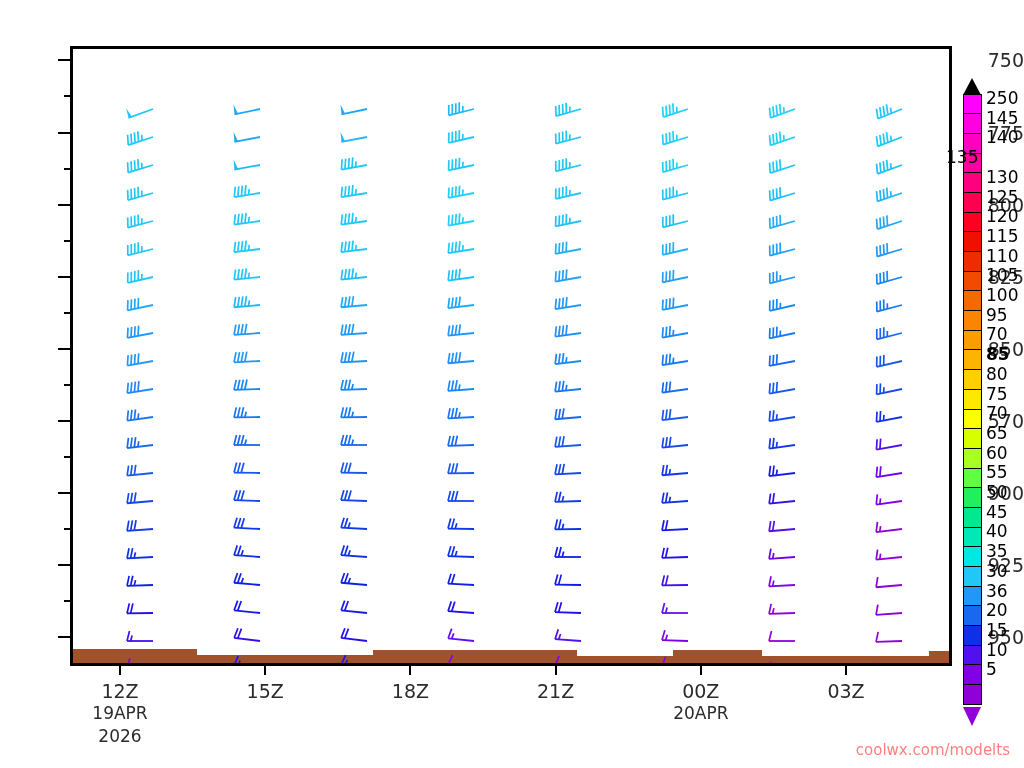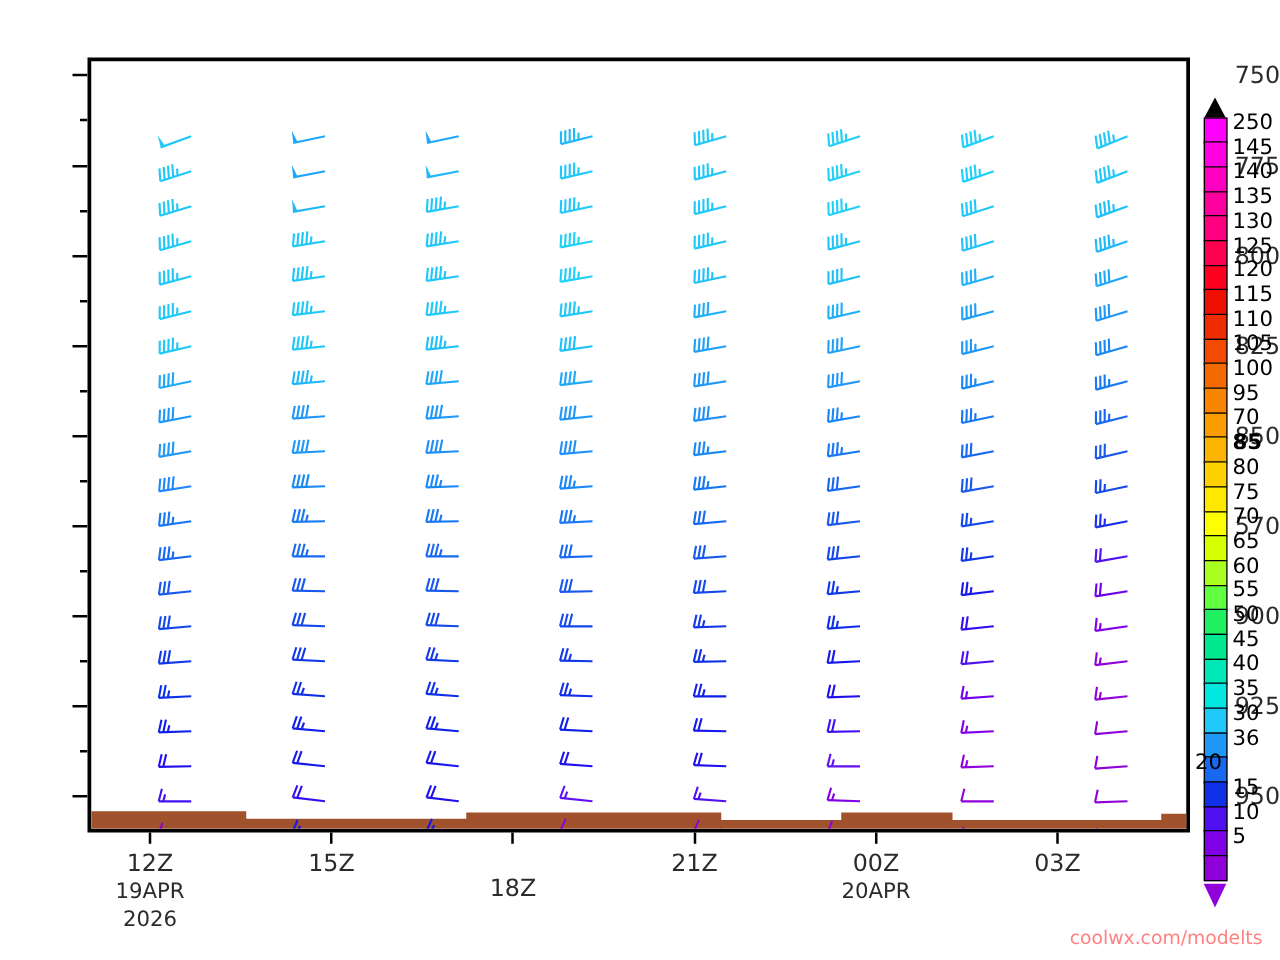--- a/index.html
+++ b/index.html
@@ -1884,21 +1884,21 @@
   </div>
 
   <div id="xaxis">
       <div class="xtick-mark" style="left: 119px; top: 666px;"></div>
       <div class="xtick-label" style="left: 120px; top: 680px;">12Z</div>
       <div class="xtick-sub" style="left: 120px; top: 703px;">19APR</div>
       <div class="xtick-sub" style="left: 120px; top: 726px;">2026</div>
       <div class="xtick-mark" style="left: 264.2px; top: 666px;"></div>
       <div class="xtick-label" style="left: 265.2px; top: 680px;">15Z</div>
       <div class="xtick-mark" style="left: 409.4px; top: 666px;"></div>
-      <div class="xtick-label" style="left: 410.4px; top: 680px; margin-top: 20px;">18Z</div>
+      <div class="xtick-label" style="left: 410.4px; top: 680px;">18Z</div>
       <div class="xtick-mark" style="left: 554.6px; top: 666px;"></div>
       <div class="xtick-label" style="left: 555.6px; top: 680px;">21Z</div>
       <div class="xtick-mark" style="left: 699.8px; top: 666px;"></div>
       <div class="xtick-label" style="left: 700.8px; top: 680px;">00Z</div>
       <div class="xtick-sub" style="left: 700.8px; top: 703px;">20APR</div>
       <div class="xtick-mark" style="left: 845px; top: 666px;"></div>
       <div class="xtick-label" style="left: 846px; top: 680px;">03Z</div>
     </div>
 
   <div class="watermark">coolwx.com/modelts</div>
@@ -1935,21 +1935,21 @@
         <div class="cbar-cell" style="background: rgb(24, 104, 240);"></div>
         <div class="cbar-cell" style="background: rgb(16, 48, 232);"></div>
         <div class="cbar-cell" style="background: rgb(80, 16, 240);"></div>
         <div class="cbar-cell" style="background: rgb(128, 0, 232);"></div>
         <div class="cbar-cell" style="background: rgb(144, 0, 216);"></div>
       </div>
       <div class="cbar-arrow-bot" style="top: 706.7px; border-top: 19px solid rgb(144, 0, 216);"></div>
       <div class="cbar-label" style="left: 986px; top: 99px;">250</div>
       <div class="cbar-label" style="left: 986px; top: 118.7px;">145</div>
       <div class="cbar-label" style="left: 986px; top: 138.4px;">140</div>
-      <div class="cbar-label" style="left: 946px; top: 158.1px; margin-left: 40px;">135</div>
+      <div class="cbar-label" style="left: 946px; top: 158.1px;">135</div>
       <div class="cbar-label" style="left: 986px; top: 177.8px;">130</div>
       <div class="cbar-label" style="left: 986px; top: 197.5px;">125</div>
       <div class="cbar-label" style="left: 986px; top: 217.2px;">120</div>
       <div class="cbar-label" style="left: 986px; top: 236.9px;">115</div>
       <div class="cbar-label" style="left: 986px; top: 256.6px;">110</div>
       <div class="cbar-label" style="left: 986px; top: 276.3px;">105</div>
       <div class="cbar-label" style="left: 986px; top: 296px;">100</div>
       <div class="cbar-label" style="left: 986px; top: 315.7px;">95</div>
       <div class="cbar-label" style="left: 986px; top: 335.4px;">70</div>
       <div class="cbar-label" style="left: 986px; top: 355.1px; font-weight: bold;">85</div>
@@ -1958,19 +1958,19 @@
       <div class="cbar-label" style="left: 986px; top: 414.2px;">70</div>
       <div class="cbar-label" style="left: 986px; top: 433.9px;">65</div>
       <div class="cbar-label" style="left: 986px; top: 453.6px;">60</div>
       <div class="cbar-label" style="left: 986px; top: 473.3px;">55</div>
       <div class="cbar-label" style="left: 986px; top: 493px;">50</div>
       <div class="cbar-label" style="left: 986px; top: 512.7px;">45</div>
       <div class="cbar-label" style="left: 986px; top: 532.4px;">40</div>
       <div class="cbar-label" style="left: 986px; top: 552.1px;">35</div>
       <div class="cbar-label" style="left: 986px; top: 571.8px;">30</div>
       <div class="cbar-label" style="left: 986px; top: 591.5px;">36</div>
-      <div class="cbar-label" style="left: 956px; top: 611.2px; text-align: right;">20</div>
+      <div class="cbar-label" style="left: 986px; top: 611.2px; text-align: right;">20</div>
       <div class="cbar-label" style="left: 986px; top: 630.9px;">15</div>
       <div class="cbar-label" style="left: 986px; top: 650.6px;">10</div>
       <div class="cbar-label" style="left: 986px; top: 670.3px;">5</div>
     </div>
 
 </div>
 
 </body></html>

